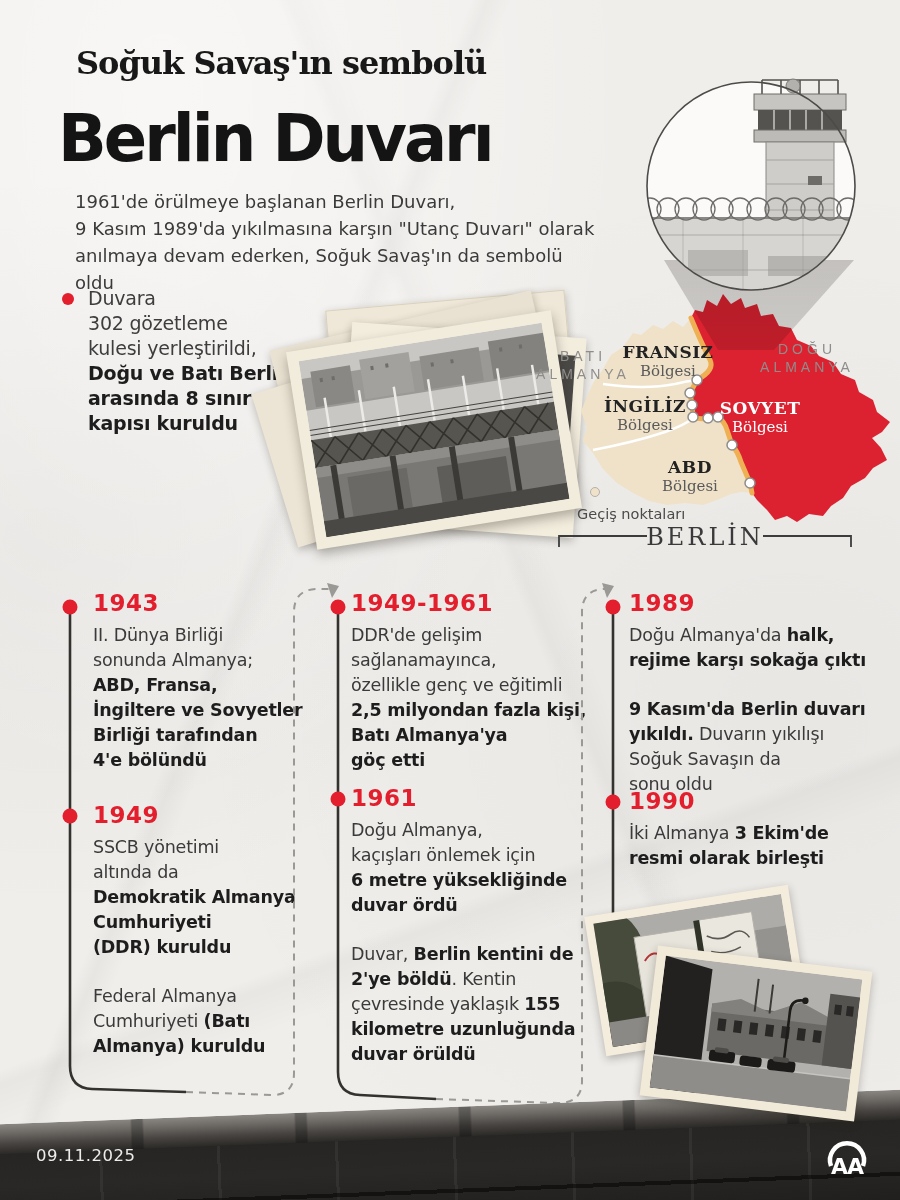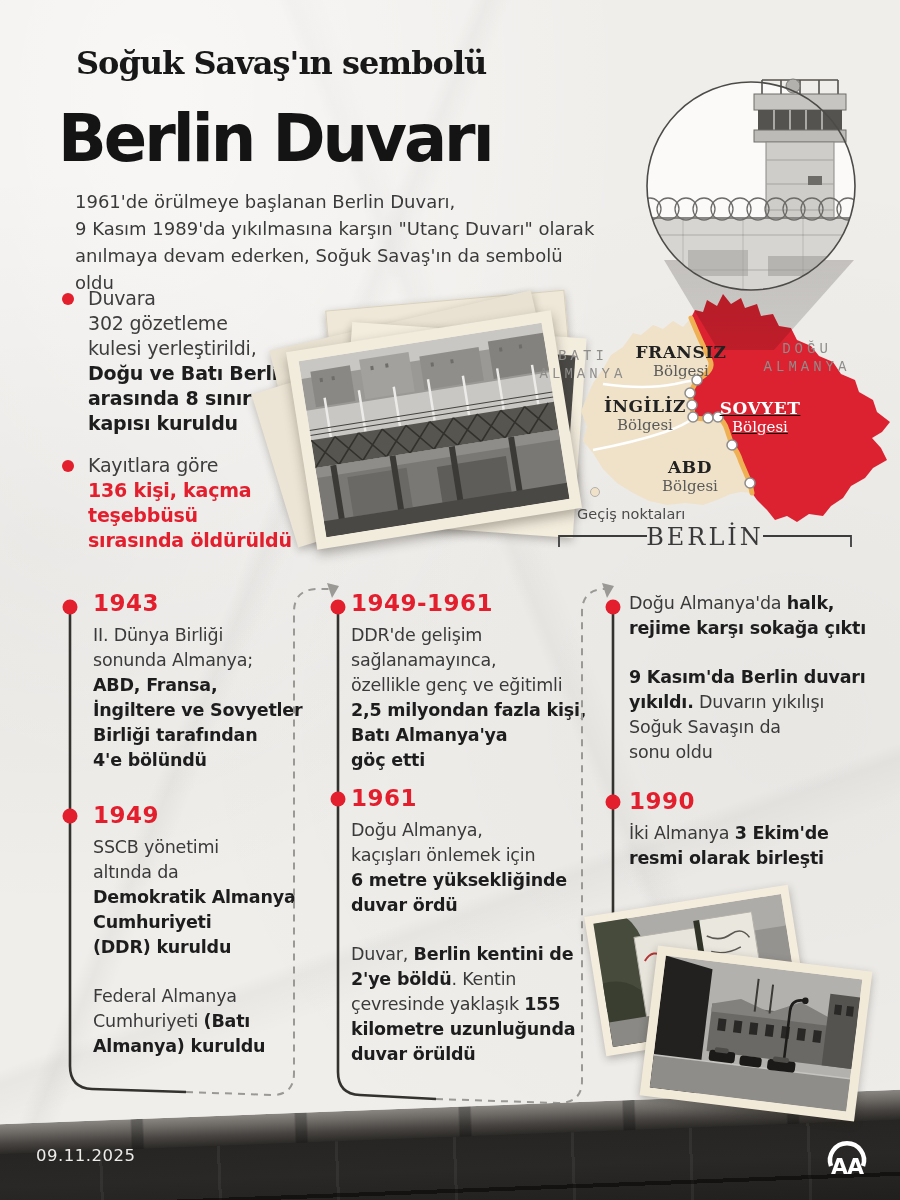--- a/index.html
+++ b/index.html
@@ -28,21 +28,21 @@
 
   
   .fact { left:88px; width:225px; font-size:19px; line-height:25px; color:#3d3d3d;
     white-space:pre-line; letter-spacing:-.2px; }
   .fact::before { content:""; position:absolute; left:-26px; top:7px; width:12px; height:12px;
     border-radius:50%; background:#e31e2d; }
   .run-b { font-weight:bold; color:#1d1d1d; }
   .run-r { font-weight:bold; color:#e31e2d; }
 
   
-  .country-label { font-family:Liberation Mono, monospace; font-size:14px;
+  .country-label { font-family:Liberation Sans, sans-serif; font-size:14px;
     letter-spacing:4px; color:#8f8d8b; text-align:center; line-height:18px; white-space:pre-line; }
   .zone { text-align:center; width:120px; }
   .zone .zname { font-family:"DejaVu Serif","Liberation Serif",serif; font-weight:bold;
     font-size:17px; color:#222; letter-spacing:.5px; }
   .zone .zsub { font-family:"DejaVu Serif","Liberation Serif",serif; font-size:15px; color:#5a5a5a; }
   .zone.white .zname, .zone.white .zsub { color:#fff; }
   .map-legend { font-size:14.5px; color:#4a4a4a; }
 
   
   .entry { width:262px; font-size:17.5px; line-height:25px; color:#3a3a3a; letter-spacing:-.2px; }
@@ -92,24 +92,20 @@
   <div class="abs intro">1961'de örülmeye başlanan Berlin Duvarı,
 9 Kasım 1989'da yıkılmasına karşın "Utanç Duvarı" olarak
 anılmaya devam ederken, Soğuk Savaş'ın da sembolü oldu</div>
 
   <div class="abs fact" style="top:286px;"><span class="run-n">Duvara
 302 gözetleme
 kulesi yerleştirildi,
 </span><span class="run-b">Doğu ve Batı Berlin
 arasında 8 sınır
 kapısı kuruldu</span></div>
-  <div class="abs fact" style="top:453px;"><span class="run-n">Kayıtlara göre
-</span><span class="run-r">136 kişi, kaçma
-teşebbüsü
-sırasında öldürüldü</span></div>
 
   <svg class="abs" style="left:0;top:0;z-index:2;" width="900" height="1200" viewBox="0 0 900 1200">
     <path d="M70,602 V1066 Q70,1088 92,1089 L186,1092" fill="none" stroke="#34322f" stroke-width="2.6"></path>
     <path d="M186,1092 L272,1095 Q294,1095 294,1073 V612 Q294,590 316,589 L330,589" fill="none" stroke="#9b9996" stroke-width="2" stroke-dasharray="7 6"></path>
     <polygon points="327,583 339,586 332,598" fill="#9b9996"></polygon>
     <path d="M338,602 V1072 Q338,1094 360,1095 L436,1099" fill="none" stroke="#34322f" stroke-width="2.6"></path>
     <path d="M436,1099 L558,1103 Q582,1103 582,1081 V612 Q582,590 604,589 L607,589" fill="none" stroke="#9b9996" stroke-width="2" stroke-dasharray="7 6"></path>
     <polygon points="602,583 614,586 607,598" fill="#9b9996"></polygon>
     <path d="M613,602 V1012 Q613,1034 635,1035 L660,1036" fill="none" stroke="#34322f" stroke-width="2.6"></path>
     <circle cx="70" cy="607" r="7.5" fill="#e31e2d"></circle>
@@ -155,20 +151,21 @@
 kaçışları önlemek için
 </span><span class="run-b">6 metre yüksekliğinde
 duvar ördü</span></div>
     <div class="para"><span class="run-n">Duvar, </span><span class="run-b">Berlin kentini de
 2'ye böldü</span><span class="run-n">. Kentin
 çevresinde yaklaşık </span><span class="run-b">155
 kilometre uzunluğunda
 duvar örüldü</span></div>
   </div>
   <div class="abs entry" style="left:629px;top:591px;">
+    <div class="year">1989</div>
     <div class="para"><span class="run-n">Doğu Almanya'da </span><span class="run-b">halk,
 rejime karşı sokağa çıktı</span></div>
     <div class="para"><span class="run-b">9 Kasım'da Berlin duvarı
 yıkıldı.</span><span class="run-n"> Duvarın yıkılışı
 Soğuk Savaşın da
 sonu oldu</span></div>
   </div>
   <div class="abs entry" style="left:629px;top:789px;">
     <div class="year">1990</div>
     <div class="para"><span class="run-n">İki Almanya </span><span class="run-b">3 Ekim'de
@@ -203,33 +200,33 @@
   </svg>
 
   <div class="abs" style="left:660px;top:260px;width:200px;height:90px;z-index:4;mix-blend-mode:multiply;
               clip-path:polygon(2% 0,97% 0,57% 100%,29% 100%);
               background:linear-gradient(180deg,rgba(118,116,113,.34),rgba(118,116,113,.26));"></div>
 
   <div class="abs country-label" style="left:528px;top:347px;width:110px;z-index:5;">BATI
 ALMANYA</div>
   <div class="abs country-label" style="left:752px;top:340px;width:110px;z-index:5;">DOĞU
 ALMANYA</div>
-  <div class="abs zone" style="left:621px;top:342px;z-index:5;">
+  <div class="abs zone" style="left:608px;top:342px;z-index:5;">
     <div class="zname">FRANSIZ</div>
     <div class="zsub">Bölgesi</div>
   </div>
   <div class="abs zone" style="left:585px;top:396px;z-index:5;">
     <div class="zname">İNGİLİZ</div>
     <div class="zsub">Bölgesi</div>
   </div>
   <div class="abs zone" style="left:630px;top:441px;z-index:5;margin-top:16px;">
     <div class="zname">ABD</div>
     <div class="zsub">Bölgesi</div>
   </div>
-  <div class="abs zone white" style="left:700px;top:398px;z-index:5;text-decoration:underline;">
+  <div class="abs zone white" style="left:700px;top:398px;z-index:5;">
     <div class="zname">SOVYET</div>
     <div class="zsub">Bölgesi</div>
   </div>
   <div class="abs map-legend" style="left:577px;top:506px;z-index:5;">Geçiş noktaları</div>
   <svg class="abs" style="left:555px;top:519px;z-index:5;" width="300" height="34" viewBox="0 0 300 34">
     <path d="M4,28 L4,16 M4,17 L92,17 M208,17 L296,17 M296,16 L296,28" stroke="#3c3c3c" stroke-width="1.8" fill="none"></path>
     <text x="150" y="26" text-anchor="middle" font-family="DejaVu Serif, Liberation Serif, serif" font-size="24" letter-spacing="3" fill="#3a3a3a">BERLİN</text>
   </svg>
 
   <svg class="abs" style="left:628px;top:28px;z-index:6;" width="270" height="300" viewBox="0 0 270 300">

